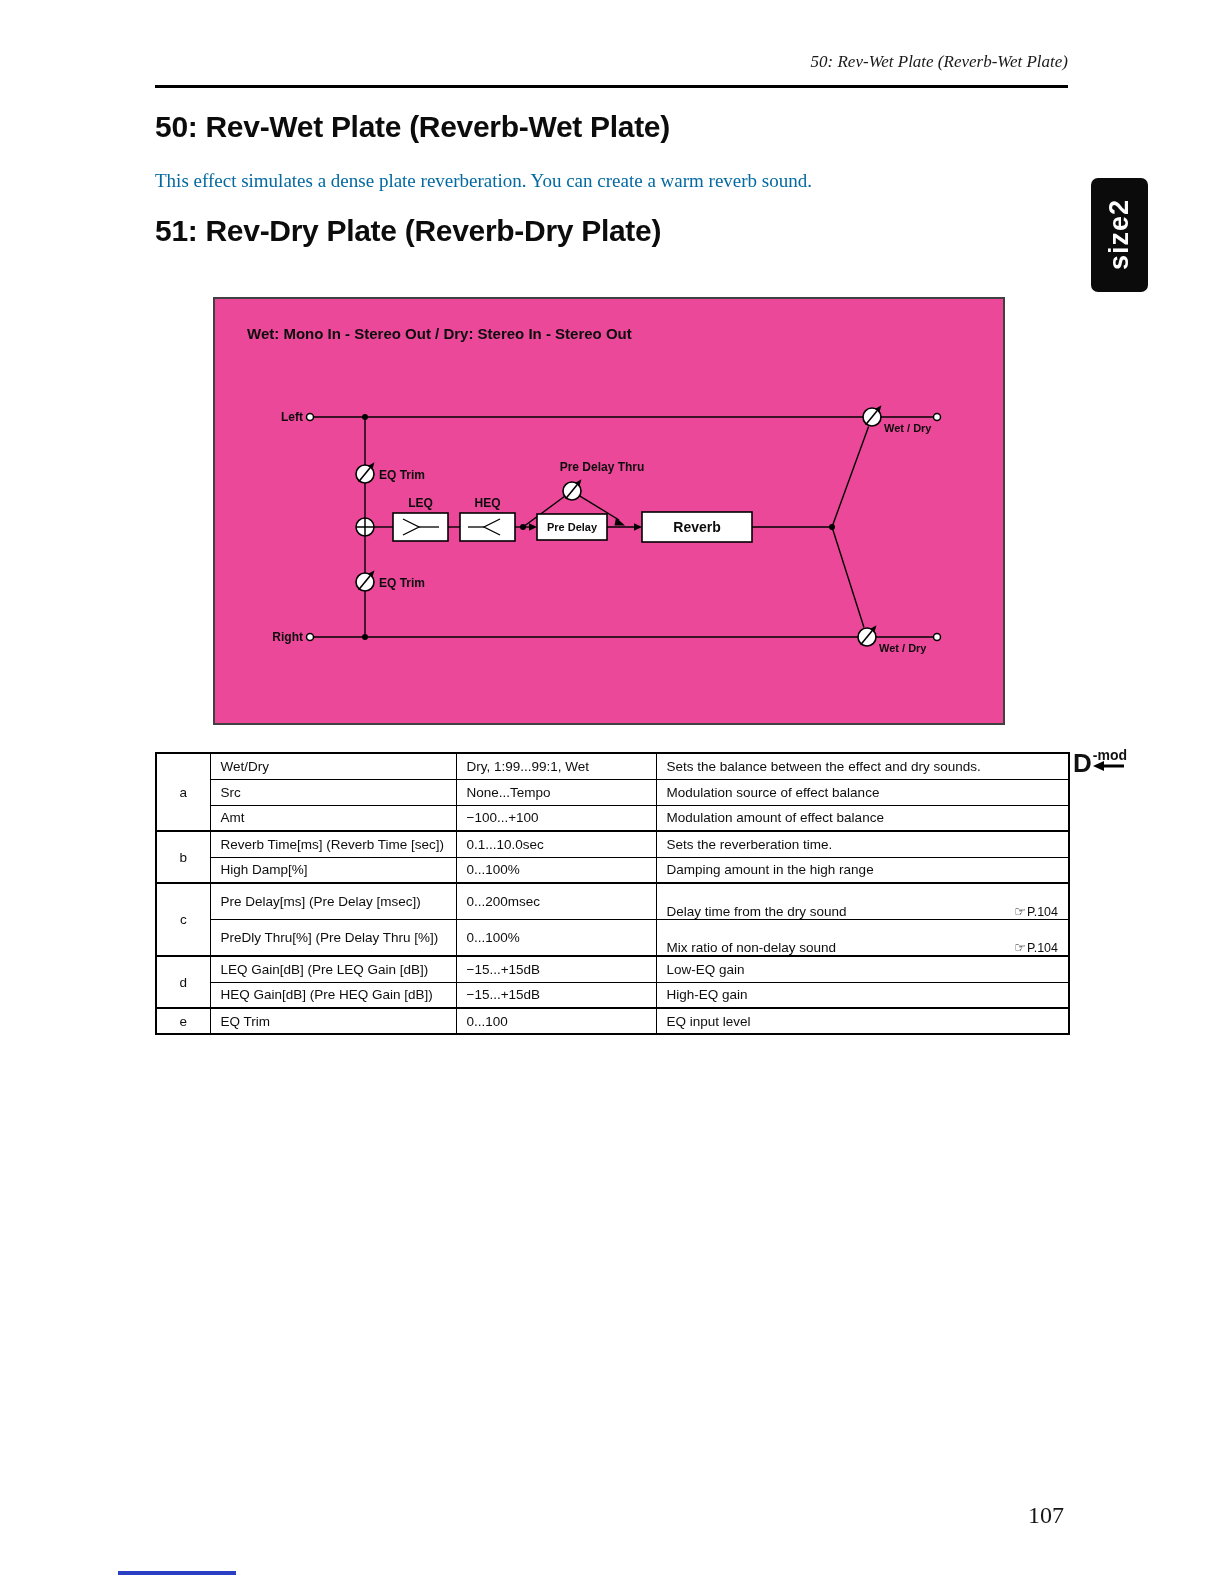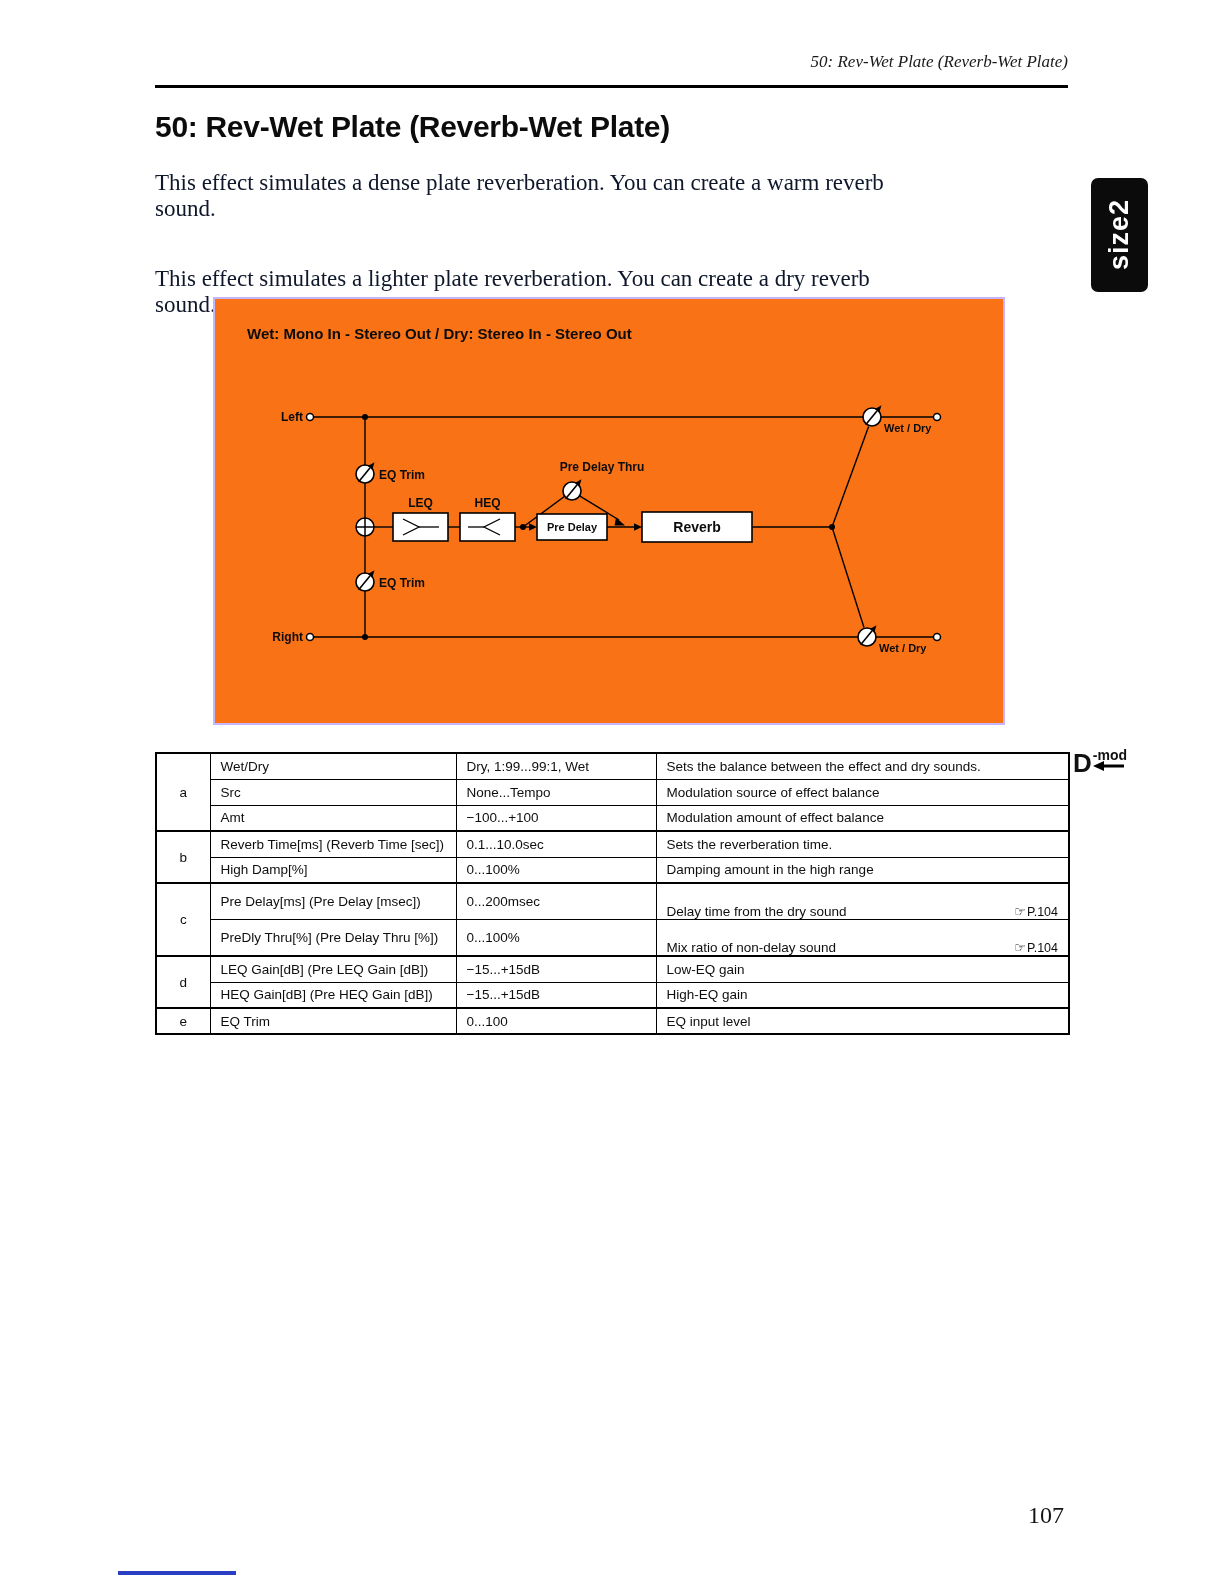--- a/index.html
+++ b/index.html
@@ -39,44 +39,44 @@
     font-size: 30px;
     letter-spacing: -0.3px;
     color: #0c0c0c;
   }
   .p-50 { top: 170px; }
   .p-51 { top: 266px; }
   .section-body {
     position: absolute;
     left: 155px; width: 740px;
     font-family: "Liberation Serif", serif;
-    font-size: 23px;
-    color: #0f172a;
+    font-size: 19px;
+    color: #0369a1;
   }
   .side-tab {
     position: absolute;
     left: 1091px; top: 178px; width: 57px; height: 114px;
     background: #0b0b0b;
     border-radius: 7px;
     display: flex; align-items: center; justify-content: center;
   }
   .side-tab span {
     writing-mode: vertical-rl;
     transform: rotate(180deg);
     color: #fff;
     font-weight: bold;
     font-size: 27px;
     font-family: "Liberation Sans", sans-serif;
     letter-spacing: 1px;
   }
   .diagram-box {
     position: absolute;
     left: 213px; top: 297px; width: 792px; height: 428px;
-    border: 2px solid #c4b5fd;
-    background: #f97316;
+    border: 2px solid #404040;
+    background: #ec4899;
   }
   .diagram-title {
     position: absolute;
     left: 32px; top: 26px;
     font-weight: bold;
     font-size: 15px;
     color: #0c0c0c;
   }
   .diagram-svg { position: absolute; left: 0; top: 0; }
 
@@ -134,21 +134,21 @@
 <body>
 
 <div class="page">
 
   <div class="running-header">50: Rev-Wet Plate (Reverb-Wet Plate)</div>
   <div class="header-rule"></div>
 
   <div class="section-heading h-50">50: Rev-Wet Plate (Reverb-Wet Plate)</div>
   <div class="section-body p-50">This effect simulates a dense plate reverberation. You can create a warm reverb sound.</div>
 
-  <div class="section-body p-51">This effect simulates a lighter plate reverberation. You can create a dry reverb sound.</div>
+  <div class="section-heading h-51">51: Rev-Dry Plate (Reverb-Dry Plate)</div>
 
   <div class="side-tab">
     <span>size2</span>
   </div>
 
   <div class="diagram-box">
     <div class="diagram-title">Wet: Mono In - Stereo Out  /  Dry: Stereo In - Stereo Out</div>
     <svg class="diagram-svg" width="788" height="424" viewBox="0 0 788 424">
       <defs>
         <g id="knob">

